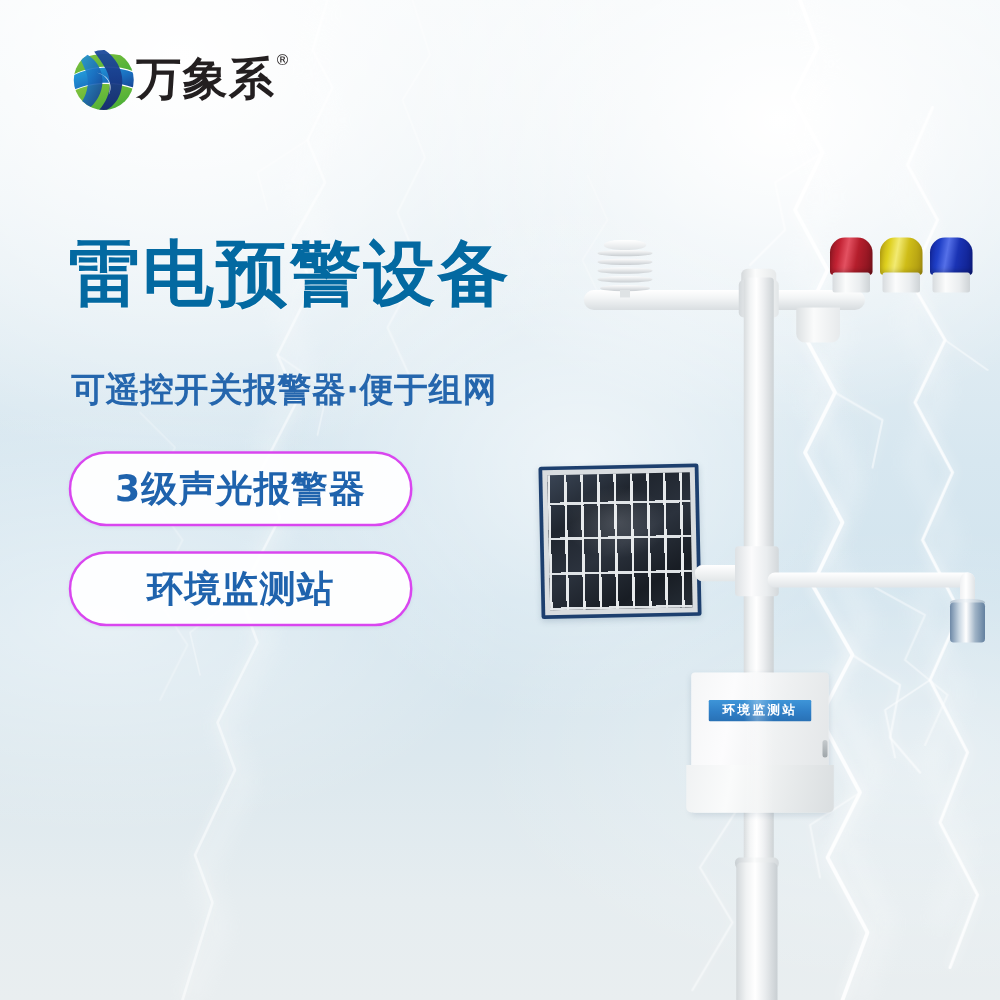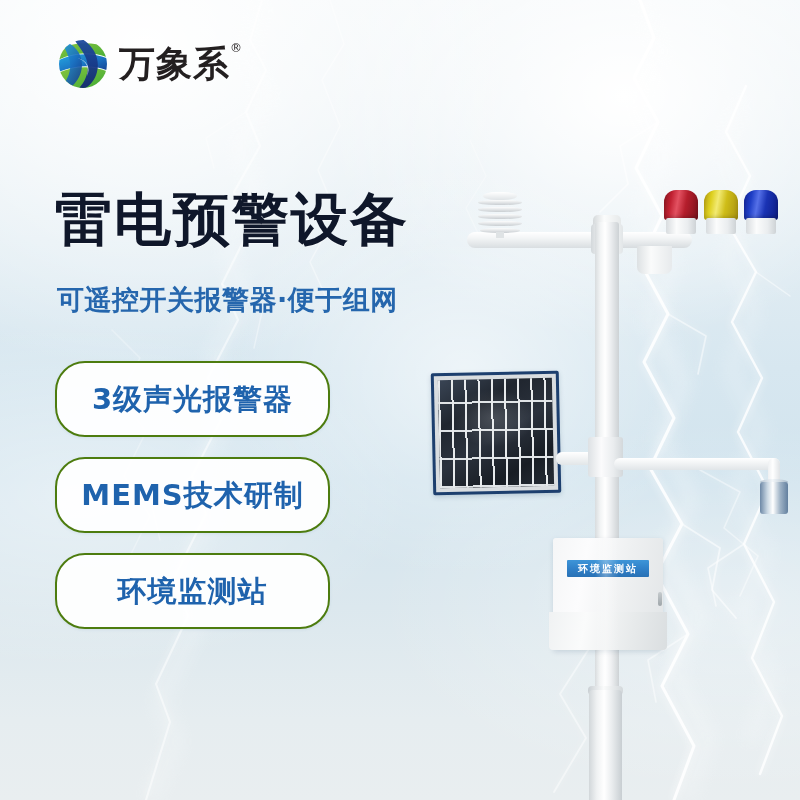--- a/index.html
+++ b/index.html
@@ -40,53 +40,53 @@
       radial-gradient(ellipse 500px 260px at 92% 76%, rgba(255,255,255,.35) 0%, rgba(255,255,255,0) 72%);
   }
 
   
   .bolts { position:absolute; inset:0; }
   .bolts svg { position:absolute; inset:0; width:800px; height:800px; }
 
   
   .logo-wrap {
     position:absolute; left:57px; top:38px;
-    display:flex; align-items:center; gap:10px;
+    display:flex; align-items:center; gap:0;
   }
   .logo-mark { width:52px; height:52px; position:relative; }
   .logo-text {
     font-size:36px; font-weight:bold; color:#231f20;
     letter-spacing:1px; line-height:1; position:relative;
     font-family:"DejaVu Sans","Liberation Sans",sans-serif;
   }
   .logo-reg {
     position:absolute; top:-4px; right:-13px;
     font-size:12px; font-weight:normal; color:#231f20;
   }
 
   
   .headline {
     position:absolute; left:55px; top:190px;
-    font-size:57px; font-weight:bold; color:#0f172a;
+    font-size:57px; font-weight:bold; color:#0369a1;
     letter-spacing:2px; line-height:1.05;
     font-family:"DejaVu Sans","Liberation Sans",sans-serif;
     text-shadow:0 1px 0 rgba(255,255,255,.5);
   }
   .subhead {
-    position:absolute; left:57px; top:285px;
+    position:absolute; left:57px; top:298px;
     font-size:27px; font-weight:bold; color:#2566ad;
     letter-spacing:.5px; line-height:1.1;
     font-family:"DejaVu Sans","Liberation Sans",sans-serif;
   }
 
   
   .pills { position:absolute; left:55px; top:361px; }
   .pill {
-    width:275px; height:76px; margin-bottom:20px;
-    border:2px solid #4d7c0f; border-radius:30px;
+    width:275px; height:60px; margin-bottom:20px;
+    border:2px solid #d946ef; border-radius:30px;
     background:rgba(255,255,255,.93);
     display:flex; align-items:center; justify-content:center;
     box-shadow:0 1px 3px rgba(70,120,170,.10);
   }
   .pill-label {
     font-size:29px; font-weight:bold; color:#1f63ad;
     letter-spacing:1px; line-height:1;
     font-family:"DejaVu Sans","Liberation Sans",sans-serif;
   }
 
@@ -423,20 +423,17 @@
   </div>
 
   <div class="headline">雷电预警设备</div>
   <div class="subhead">可遥控开关报警器·便于组网</div>
 
   <div class="pills">
     <div class="pill">
       <span class="pill-label">3级声光报警器</span>
     </div>
     <div class="pill">
-      <span class="pill-label">MEMS技术研制</span>
-    </div>
-    <div class="pill">
       <span class="pill-label">环境监测站</span>
     </div>
   </div>
 
 </div>
 
 </body></html>

